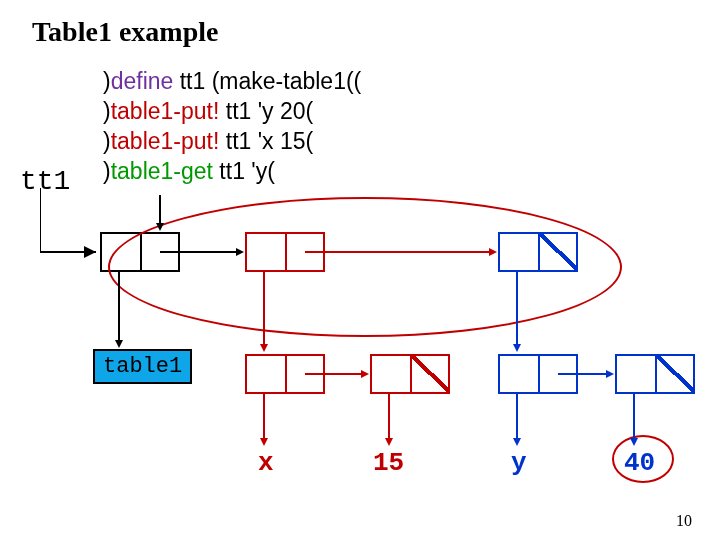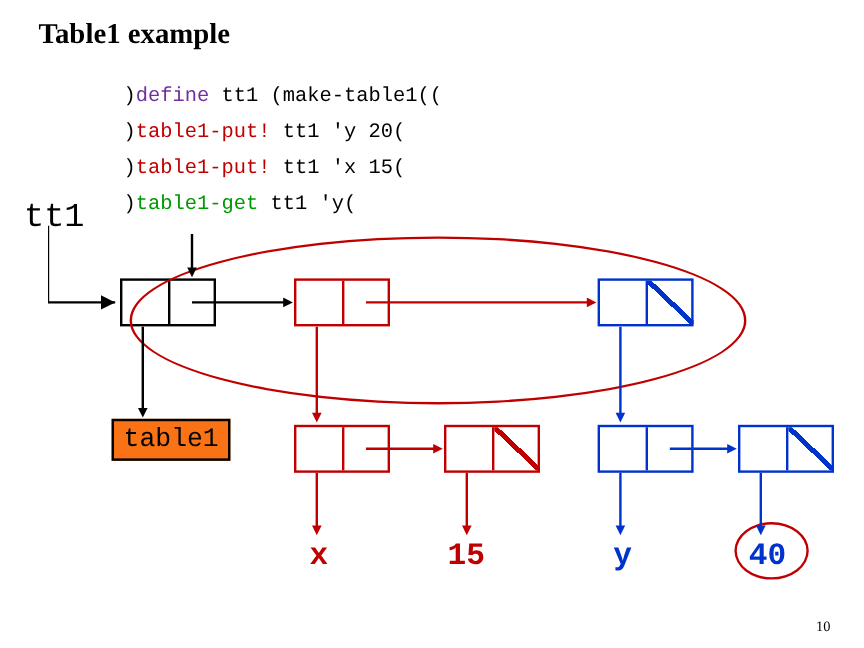--- a/index.html
+++ b/index.html
@@ -4,26 +4,26 @@
 <style>
   html,body{margin:0;padding:0}
   body{
     width:720px;height:540px;
     background:#fff;
     font-family:"Times New Roman",serif;
     position:relative;
   }
   .title{
     position:absolute;left:32px;top:16px;
-    font-weight:bold;font-size:24px;color:#000;
+    font-weight:bold;font-size:28px;color:#000;
   }
   .code{
     position:absolute;left:103px;top:66px;
-    font-family:Liberation Mono, monospace;
-    font-size:17px;line-height:30px;
+    font-family:Liberation Sans, sans-serif;
+    font-size:23px;line-height:30px;
     white-space:pre;
     color:#000;
   }
   .code .def  {color:#7030a0}
   .code .put  {color:#c00000}
   .code .get  {color:#009900}
 
   .tt1{
     position:absolute;left:20px;top:166px;
     font-family:"Courier New",monospace;font-size:28px;color:#000;
@@ -50,37 +50,37 @@
   .pair.red  {--c:#c00000}
   .pair.blue {--c:#0033cc}
   .pair.black{--c:#000}
 
   
   .arrow{position:absolute;pointer-events:none}
 
   .label-box{
     position:absolute;border:2px solid #000;
     font-family:"Courier New",monospace;font-size:22px;
-    padding:3px 8px;background:#f97316;
+    padding:3px 8px;background:#0ea5e9;
   }
   .val{
     position:absolute;font-family:"Courier New",monospace;
     font-size:26px;font-weight:bold;
   }
   .val.red {color:#c00000}
   .val.blue{color:#0033cc}
 
   .oval{
     position:absolute;border:2px solid #c00000;border-radius:50%;
     background:transparent;
   }
 
   .pagen{
     position:absolute;right:28px;bottom:10px;
-    font-size:12px;color:#000;
+    font-size:16px;color:#000;
   }
 </style>
 </head>
 <body>
 
 <div class="title">Table1 example</div>
 
 <div class="code"><span>)</span><span class="def">define</span><span> tt1 (make-table1((</span>
 <span>)</span><span class="put">table1-put!</span><span> tt1 'y 20(</span>
 <span>)</span><span class="put">table1-put!</span><span> tt1 'x 15(</span>

